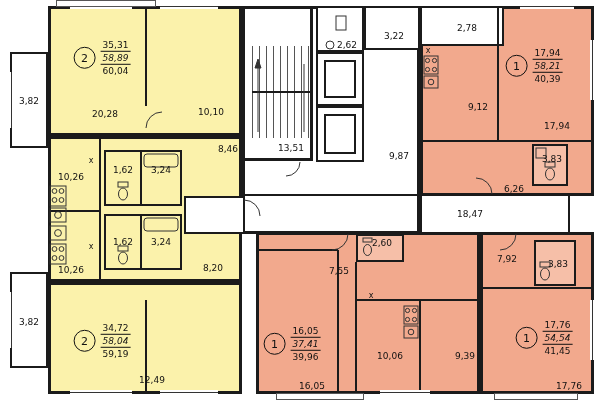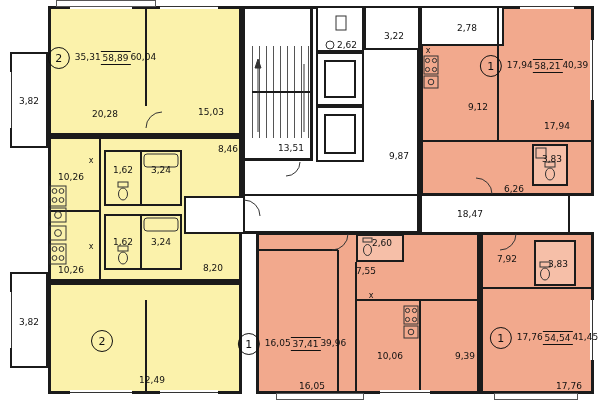--- a/index.html
+++ b/index.html
@@ -9,22 +9,22 @@
   .b3{border-width:3px;}
   .yellow{background:#FBF2AB;}
   .salmon{background:#F2A98D;}
   .salmon-light{background:#F6BFA8;}
   .wall{position:absolute;background:#1b1b1b;}
   .dim{position:absolute;transform:translate(-50%,-50%);font-size:9px;line-height:1;white-space:nowrap;}
   .vent{position:absolute;transform:translate(-50%,-50%);font-size:8px;line-height:1;}
   .badge{position:absolute;transform:translate(-50%,-50%);display:flex;align-items:center;gap:5px;}
   .badge .circ{width:20px;height:20px;border:1.5px solid #111;border-radius:50%;
                display:flex;align-items:center;justify-content:center;font-size:11px;background:transparent;}
-  .badge .areas{display:flex;flex-direction:row;align-items:flex-start;font-size:9px;line-height:1.35;}
-  .badge .areas .mid{border-top:1px solid #111;border-bottom:1px solid #111;padding:0 2px;}
+  .badge .areas{display:flex;flex-direction:column;align-items:center;font-size:9px;line-height:1.35;}
+  .badge .areas .mid{border-top:1px solid #111;border-bottom:1px solid #111;padding:0 2px;font-style:italic;}
   .stairs{position:absolute;left:252px;top:46px;width:58px;height:92px;
           background:repeating-linear-gradient(90deg,#555 0,#555 1px,transparent 1px,transparent 7px);}
   .win-h{position:absolute;height:5px;background:linear-gradient(to bottom,#fff 2px,#333 2px,#333 3px,#fff 3px);}
   .win-v{position:absolute;width:5px;background:linear-gradient(to right,#fff 2px,#333 2px,#333 3px,#fff 3px);}
   .rail{position:absolute;box-sizing:border-box;border:1px solid #555;background:#fff;}
   svg.overlay{position:absolute;left:0;top:0;pointer-events:none;}
 </style>
 </head>
 <body>
 
@@ -186,20 +186,25 @@
   <div class="badge" style="left:102px;top:58px">
     <div class="circ">2</div>
     <div class="areas">
       <span>35,31</span>
       <span class="mid">58,89</span>
       <span>60,04</span>
     </div>
   </div>
   <div class="badge" style="left:102px;top:341px">
     <div class="circ">2</div>
+    <div class="areas">
+      <span>34,72</span>
+      <span class="mid">58,04</span>
+      <span>59,19</span>
+    </div>
   </div>
   <div class="badge" style="left:534px;top:66px">
     <div class="circ">1</div>
     <div class="areas">
       <span>17,94</span>
       <span class="mid">58,21</span>
       <span>40,39</span>
     </div>
   </div>
   <div class="badge" style="left:292px;top:344px">
@@ -214,21 +219,21 @@
     <div class="circ">1</div>
     <div class="areas">
       <span>17,76</span>
       <span class="mid">54,54</span>
       <span>41,45</span>
     </div>
   </div>
 
   <span class="dim" style="left:29px;top:101px">3,82</span>
   <span class="dim" style="left:105px;top:114px">20,28</span>
-  <span class="dim" style="left:211px;top:112px">15,03</span>
+  <span class="dim" style="left:211px;top:112px">10,10</span>
   <span class="dim" style="left:228px;top:149px">8,46</span>
   <span class="dim" style="left:71px;top:177px">10,26</span>
   <span class="dim" style="left:123px;top:170px">1,62</span>
   <span class="dim" style="left:161px;top:170px">3,24</span>
   <span class="dim" style="left:291px;top:148px">13,51</span>
   <span class="dim" style="left:347px;top:45px">2,62</span>
   <span class="dim" style="left:394px;top:36px">3,22</span>
   <span class="dim" style="left:467px;top:28px">2,78</span>
   <span class="dim" style="left:478px;top:107px">9,12</span>
   <span class="dim" style="left:557px;top:126px">17,94</span>
@@ -236,21 +241,21 @@
   <span class="dim" style="left:514px;top:189px">6,26</span>
   <span class="dim" style="left:399px;top:156px">9,87</span>
   <span class="dim" style="left:470px;top:214px">18,47</span>
   <span class="dim" style="left:123px;top:242px">1,62</span>
   <span class="dim" style="left:161px;top:242px">3,24</span>
   <span class="dim" style="left:71px;top:270px">10,26</span>
   <span class="dim" style="left:213px;top:268px">8,20</span>
   <span class="dim" style="left:29px;top:322px">3,82</span>
   <span class="dim" style="left:152px;top:380px">12,49</span>
   <span class="dim" style="left:382px;top:243px">2,60</span>
-  <span class="dim" style="left:366px;top:271px">7,55</span>
+  <span class="dim" style="left:339px;top:271px">7,55</span>
   <span class="dim" style="left:312px;top:386px">16,05</span>
   <span class="dim" style="left:390px;top:356px">10,06</span>
   <span class="dim" style="left:465px;top:356px">9,39</span>
   <span class="dim" style="left:507px;top:259px">7,92</span>
   <span class="dim" style="left:558px;top:264px">3,83</span>
   <span class="dim" style="left:569px;top:386px">17,76</span>
 
   <span class="vent" style="left:91px;top:161px">x</span>
   <span class="vent" style="left:91px;top:247px">x</span>
   <span class="vent" style="left:428px;top:51px">x</span>

